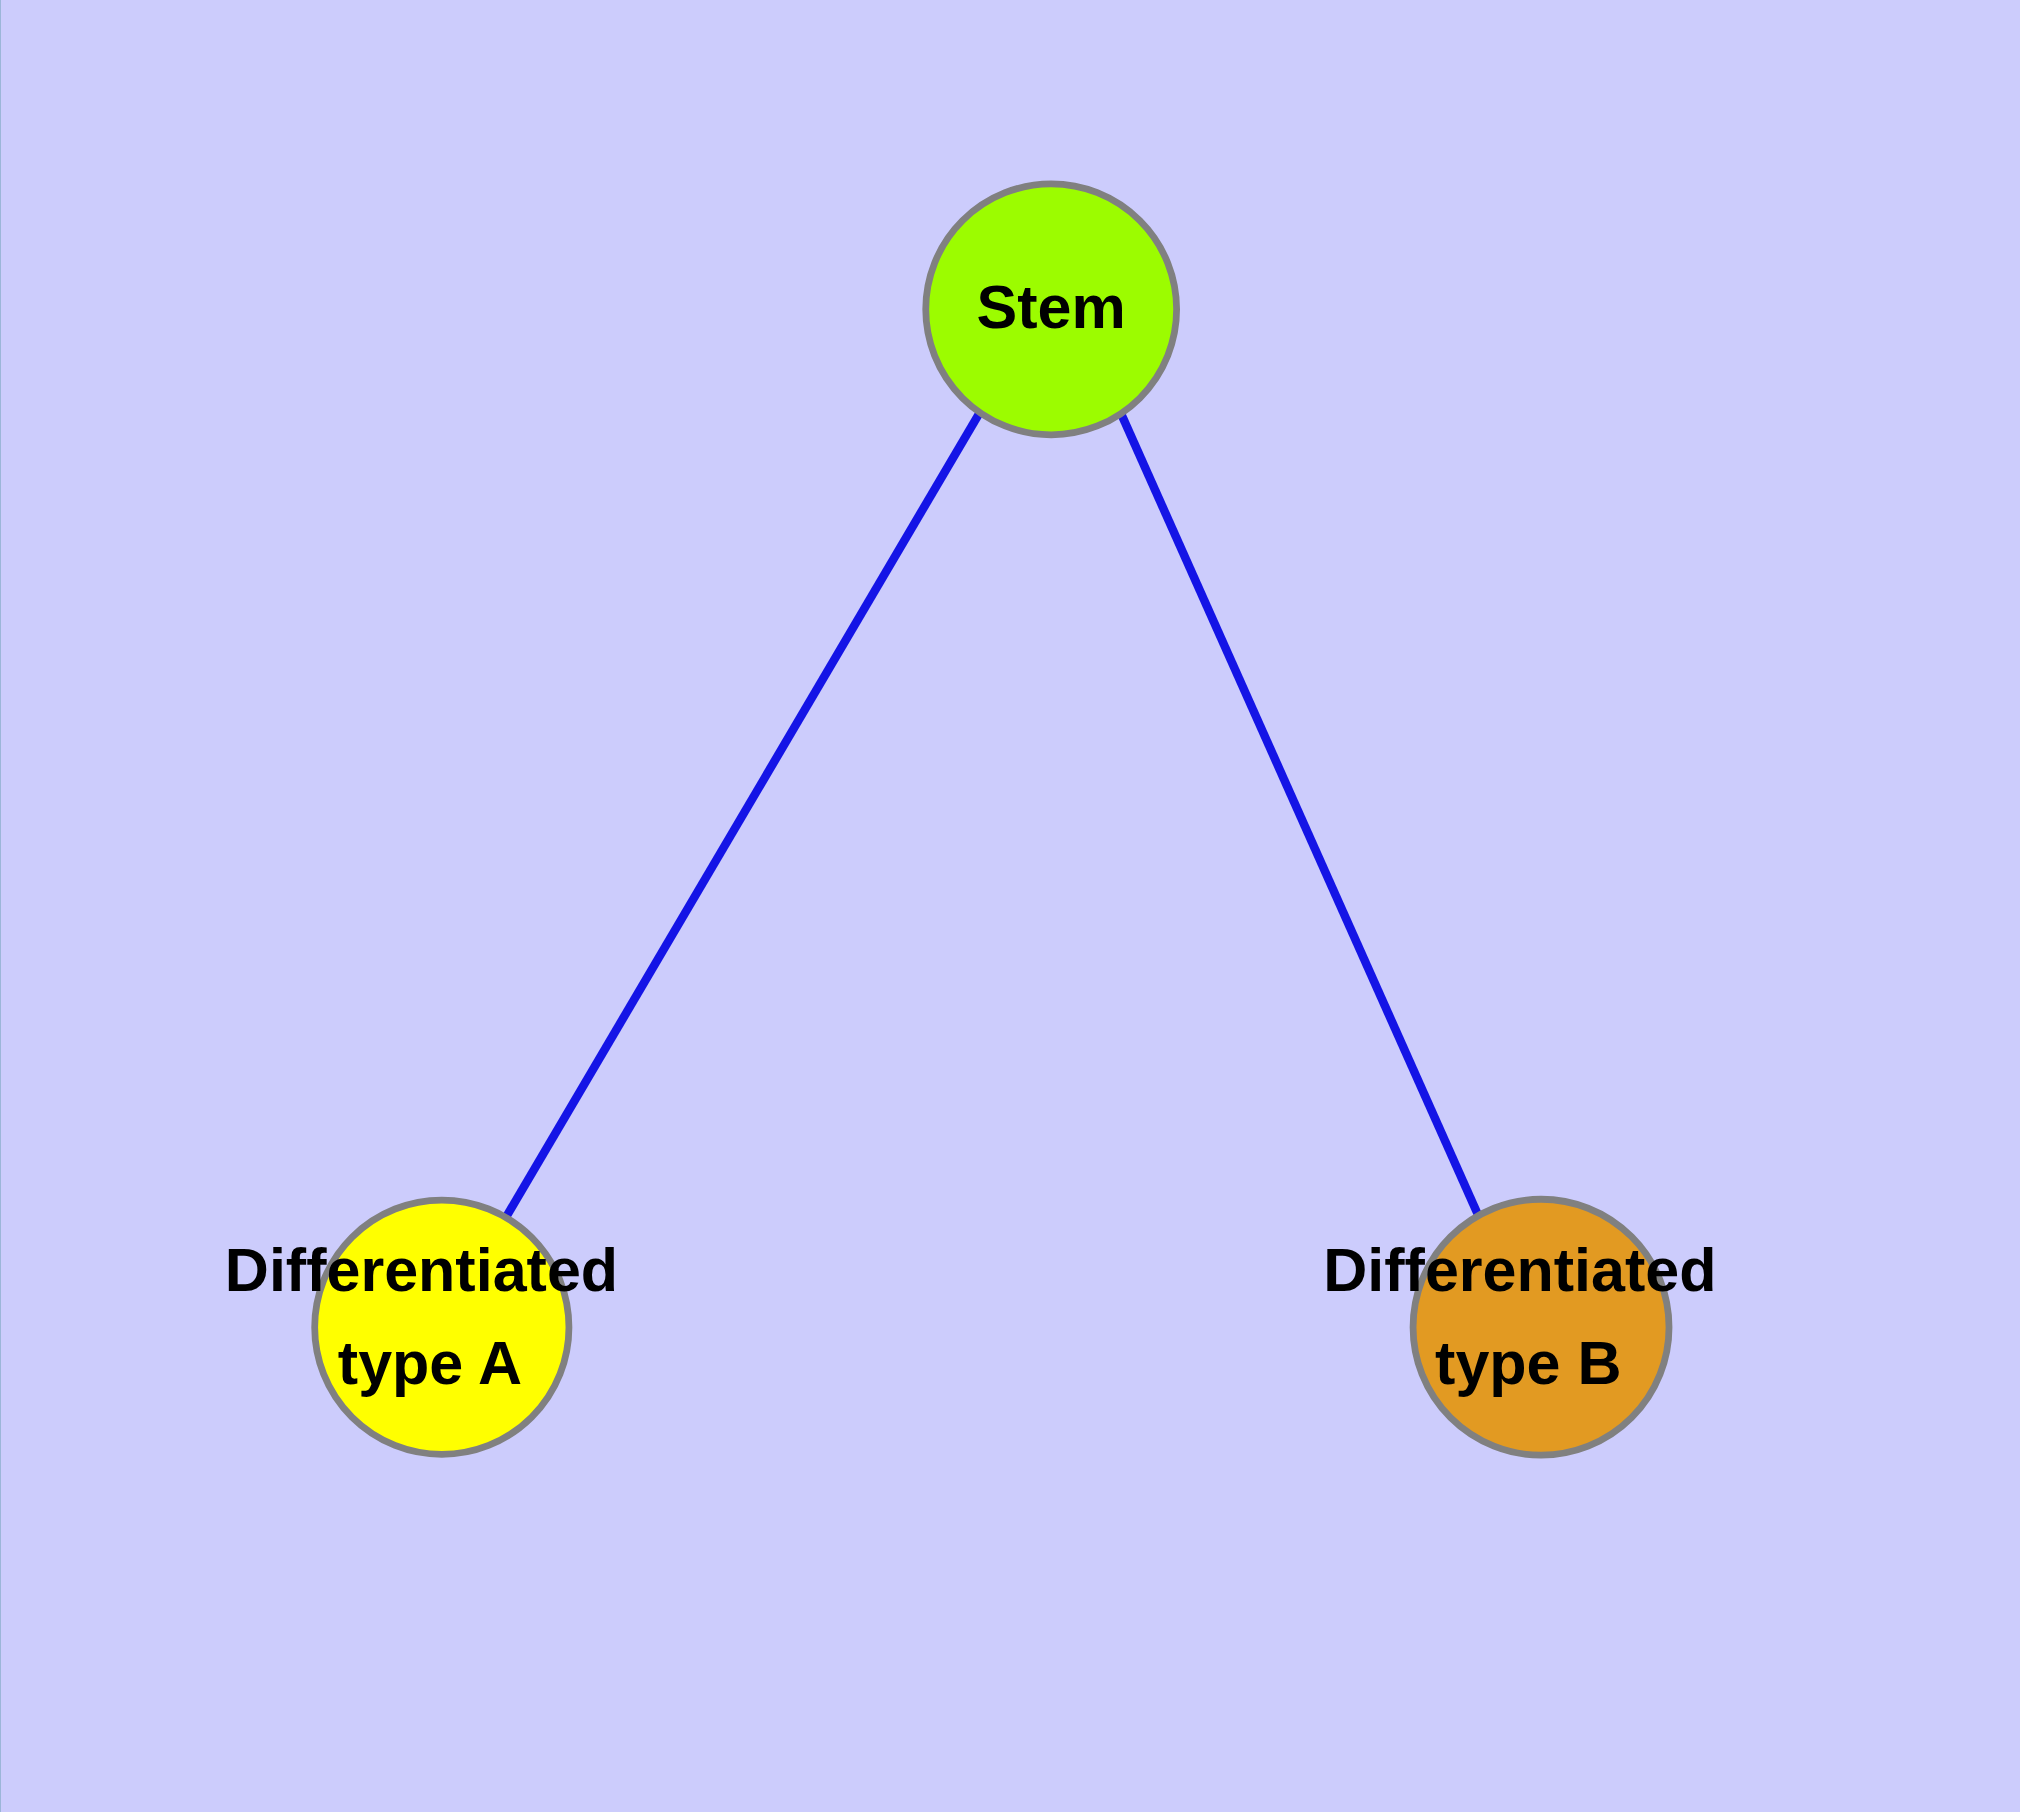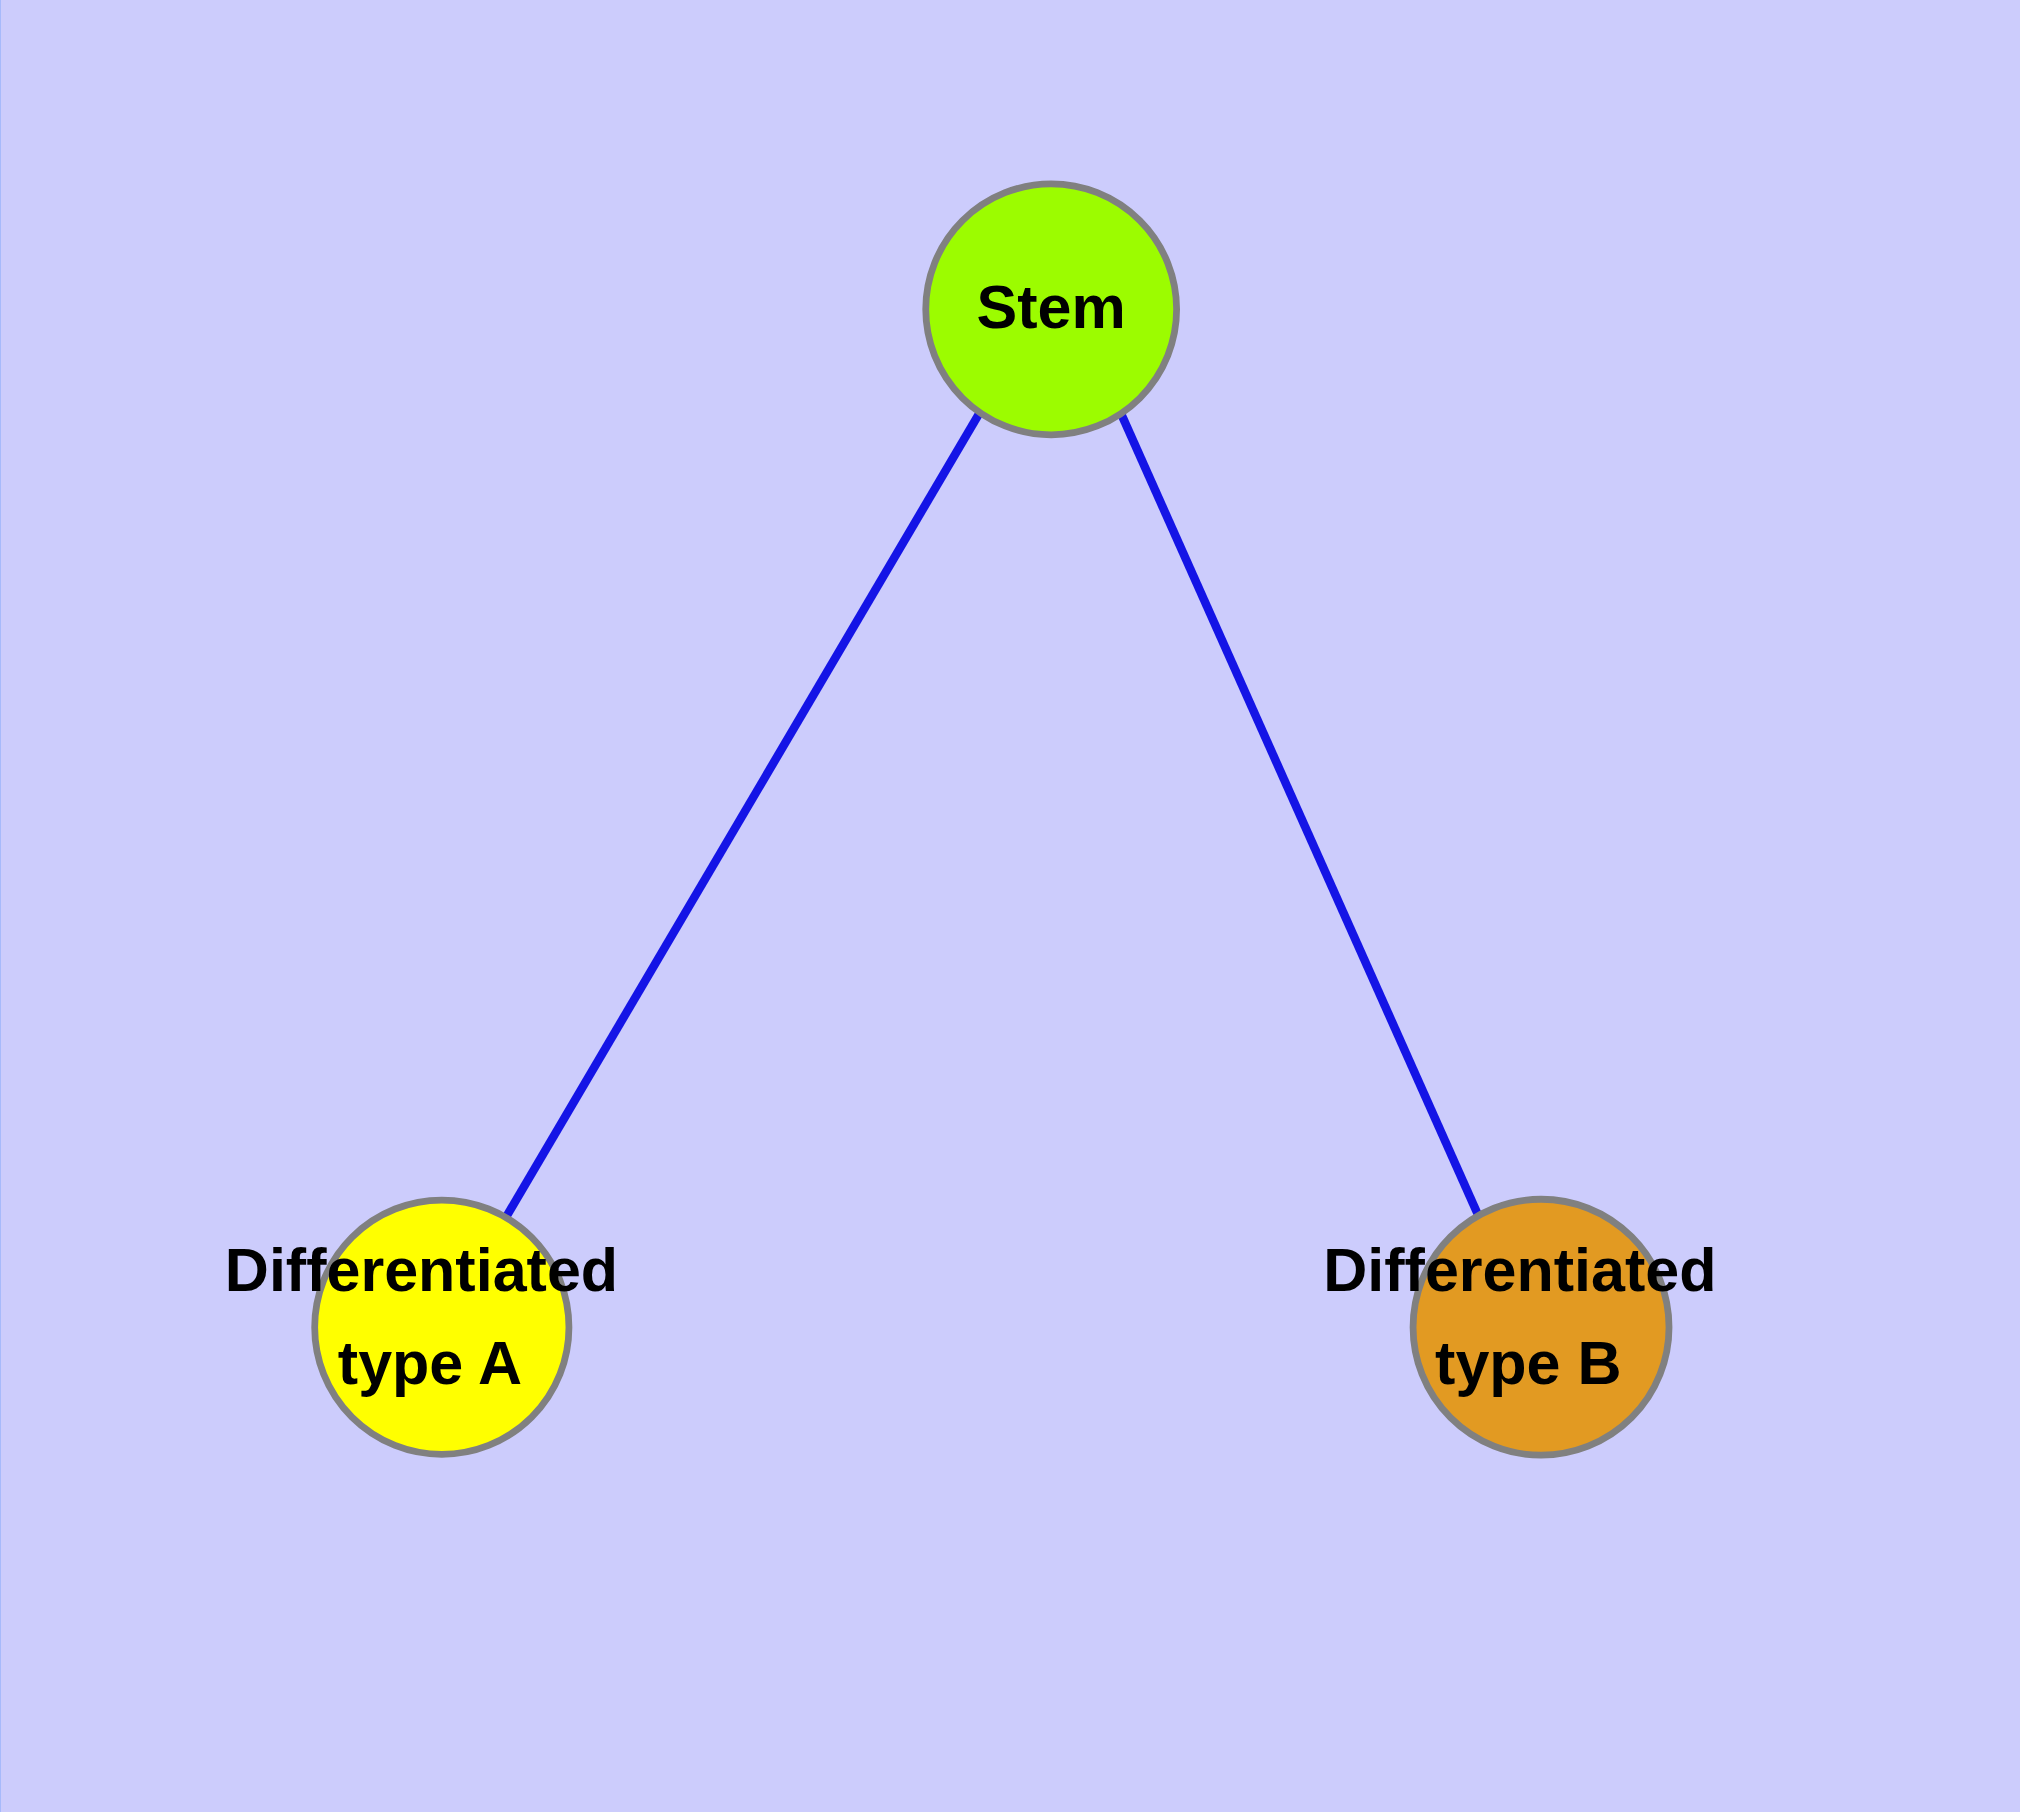--- a/index.html
+++ b/index.html
@@ -4,21 +4,21 @@
 <style>
   html, body {
     margin: 0;
     padding: 0;
     background: #ccccfc;
   }
   #stage {
     position: relative;
     width: 1982px;
     height: 1812px;
-    background: #3b82f6;
+    background: #0f766e;
     overflow: hidden;
     font-family: "Liberation Sans", sans-serif;
   }
   #graph-svg {
     position: absolute;
     top: 0;
     left: 0;
     width: 2021px;
     height: 1812px;
     display: block;

